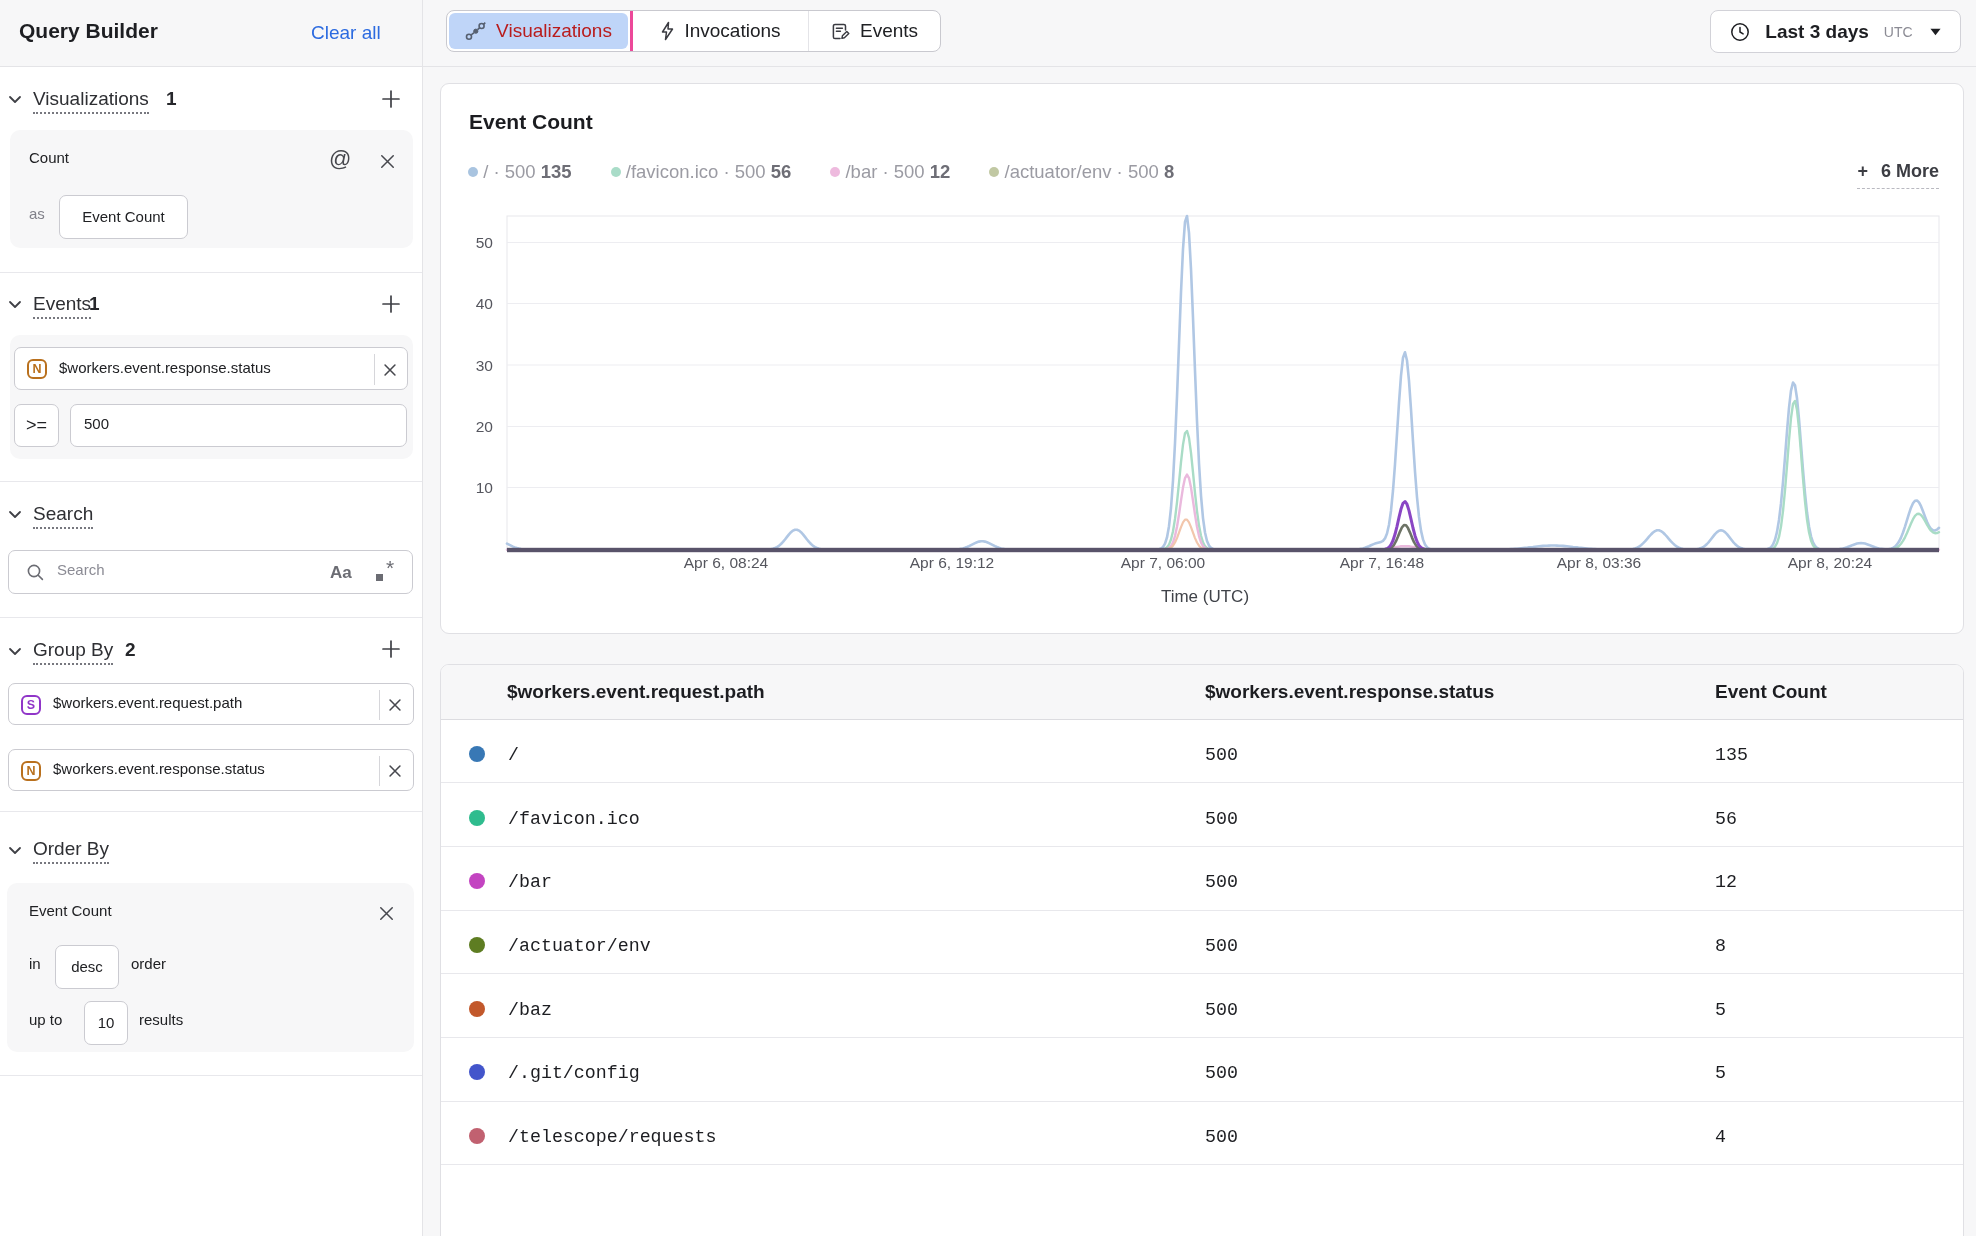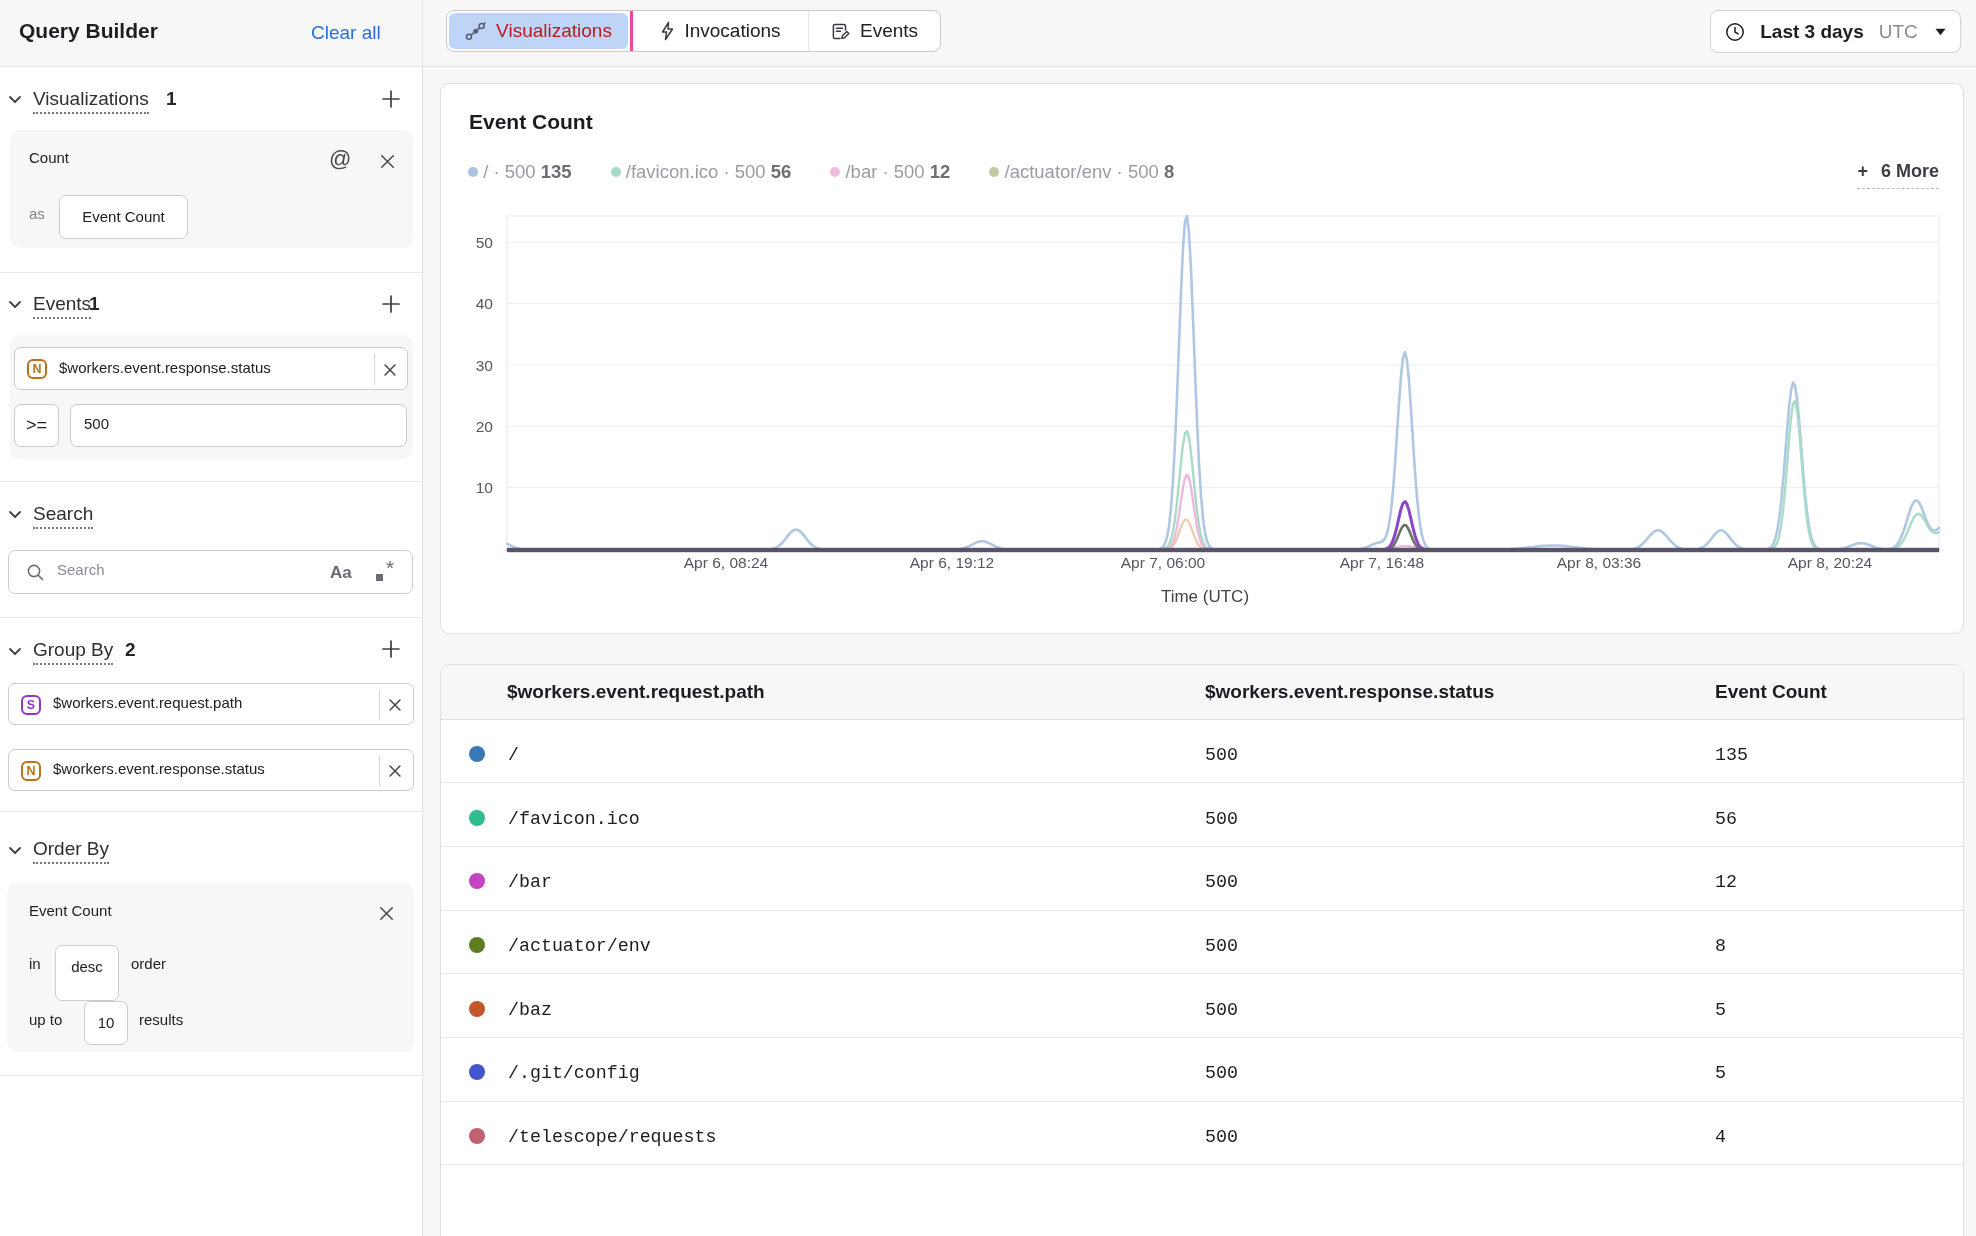--- a/index.html
+++ b/index.html
@@ -153,21 +153,21 @@
         <polyline points="2,2 7,7 12,2" fill="none" stroke="#3f4046" stroke-width="1.8" stroke-linecap="round" stroke-linejoin="round"></polyline>
       </svg>
     <div class="abs sechead" style="left:33px;top:838px;"><span class="dotted">Order By</span></div>
 
     <div class="gcard" style="left:7px;top:883px;width:407px;height:169px;">
       <div class="abs ftext" style="left:22px;top:19px;">Event Count</div>
       <svg class="xicon" style="left:372px;top:23px;width:15px;height:15px;" viewBox="0 0 17 17">
           <path d="M2 2l13 13M15 2L2 15" stroke="#47484e" stroke-width="1.7" stroke-linecap="round"></path>
         </svg>
       <div class="abs ftext" style="left:22px;top:72px;">in</div>
-      <div class="winput" style="left:48px;top:62px;width:64px;height:56px;text-align:center;line-height:42px;"><span class="ftext">desc</span></div>
+      <div class="winput" style="left:48px;top:62px;width:64px;height:44px;text-align:center;line-height:42px;"><span class="ftext">desc</span></div>
       <div class="abs ftext" style="left:124px;top:72px;">order</div>
       <div class="abs ftext" style="left:22px;top:128px;">up to</div>
       <div class="winput" style="left:77px;top:118px;width:44px;height:44px;text-align:center;line-height:42px;"><span class="ftext">10</span></div>
       <div class="abs ftext" style="left:132px;top:128px;">results</div>
     </div>
 
     <div class="divider" style="top:1075px;"></div>
   </div>
   <div id="topline"></div>
   <div id="main">
@@ -196,21 +196,21 @@
         <span>Events</span>
       </div>
     </div>
 
     <div id="timebtn">
       <svg width="20" height="20" viewBox="0 0 20 20">
           <circle cx="10" cy="10" r="8.2" fill="none" stroke="#1d1e22" stroke-width="1.5"></circle>
           <path d="M10 5.4V10l3.1 1.9" fill="none" stroke="#1d1e22" stroke-width="1.5" stroke-linecap="round"></path>
         </svg>
       <span style="font-size:19px;font-weight:600;color:#1d1e22;">Last 3 days</span>
-      <span style="font-size:19px;color:#8b8b94;">UTC</span>
+      <span style="font-size:14px;color:#8b8b94;">UTC</span>
       <svg width="11" height="8" viewBox="0 0 12 8" style="margin-left:2px;">
           <path d="M0.5 0.5h11L6 7.5z" fill="#1d1e22"></path>
         </svg>
     </div>
 
     <div class="card" style="left:17px;top:83px;width:1524px;height:551px;">
       <div class="abs" style="left:28px;top:26px;font-size:21px;font-weight:700;color:#1b1c20;">Event Count</div>
       <div class="abs" style="left:27px;top:77px;font-size:18.5px;color:#9b9ba3;white-space:nowrap;">
         <span class="dot" style="width:10px;height:10px;background:#a9c4e0;vertical-align:1px;"></span> / · 500 <span style="font-weight:600;color:#6e6e76;">135</span><span style="display:inline-block;width:39px;"></span><span class="dot" style="width:10px;height:10px;background:#a9dcc8;vertical-align:1px;"></span> /favicon.ico · 500 <span style="font-weight:600;color:#6e6e76;">56</span><span style="display:inline-block;width:39px;"></span><span class="dot" style="width:10px;height:10px;background:#eebade;vertical-align:1px;"></span> /bar · 500 <span style="font-weight:600;color:#6e6e76;">12</span><span style="display:inline-block;width:39px;"></span><span class="dot" style="width:10px;height:10px;background:#c1c8a3;vertical-align:1px;"></span> /actuator/env · 500 <span style="font-weight:600;color:#6e6e76;">8</span>
       </div>

